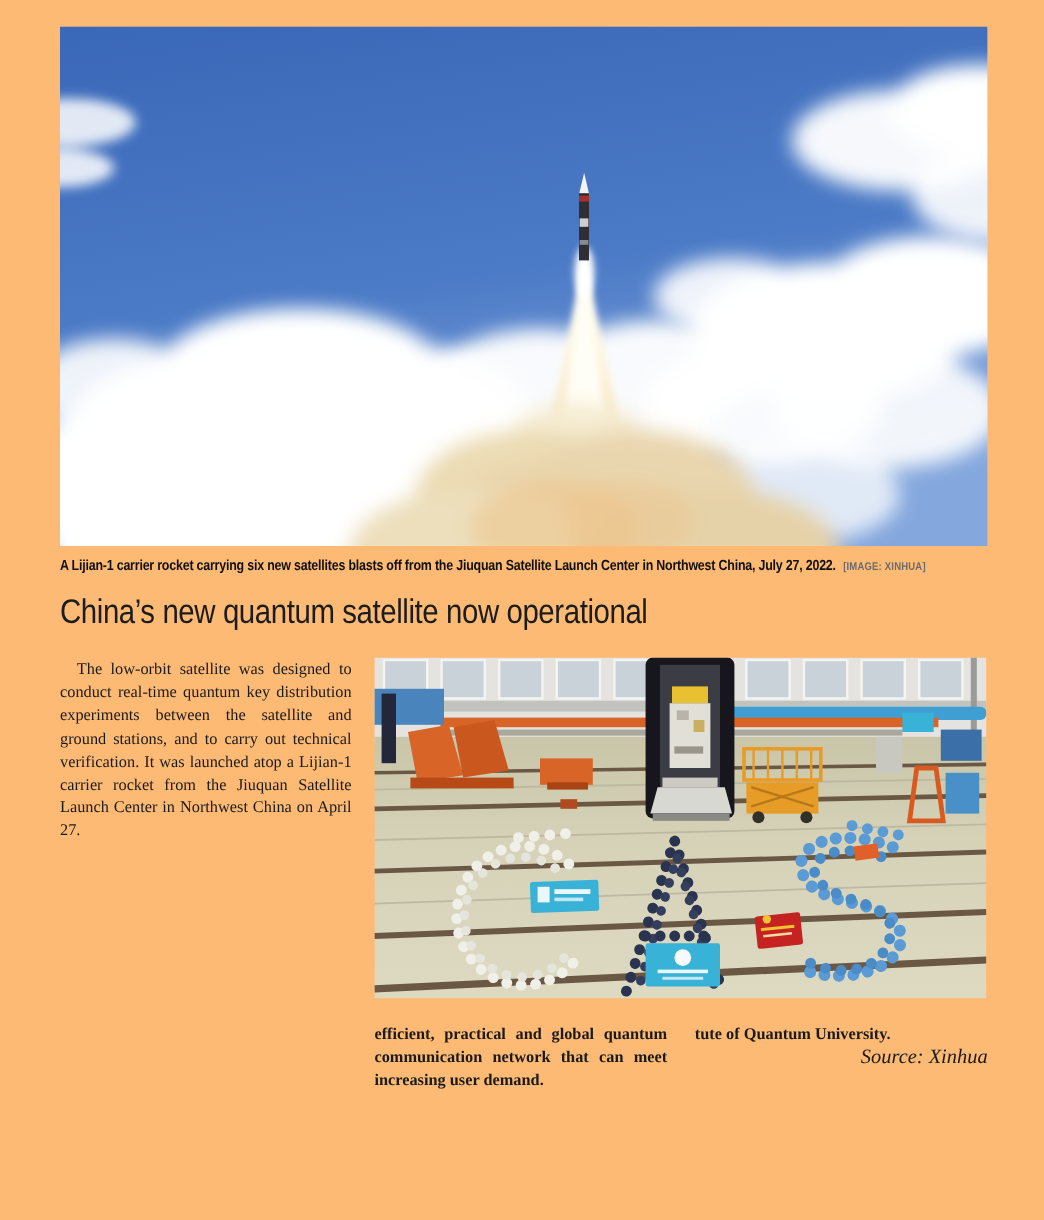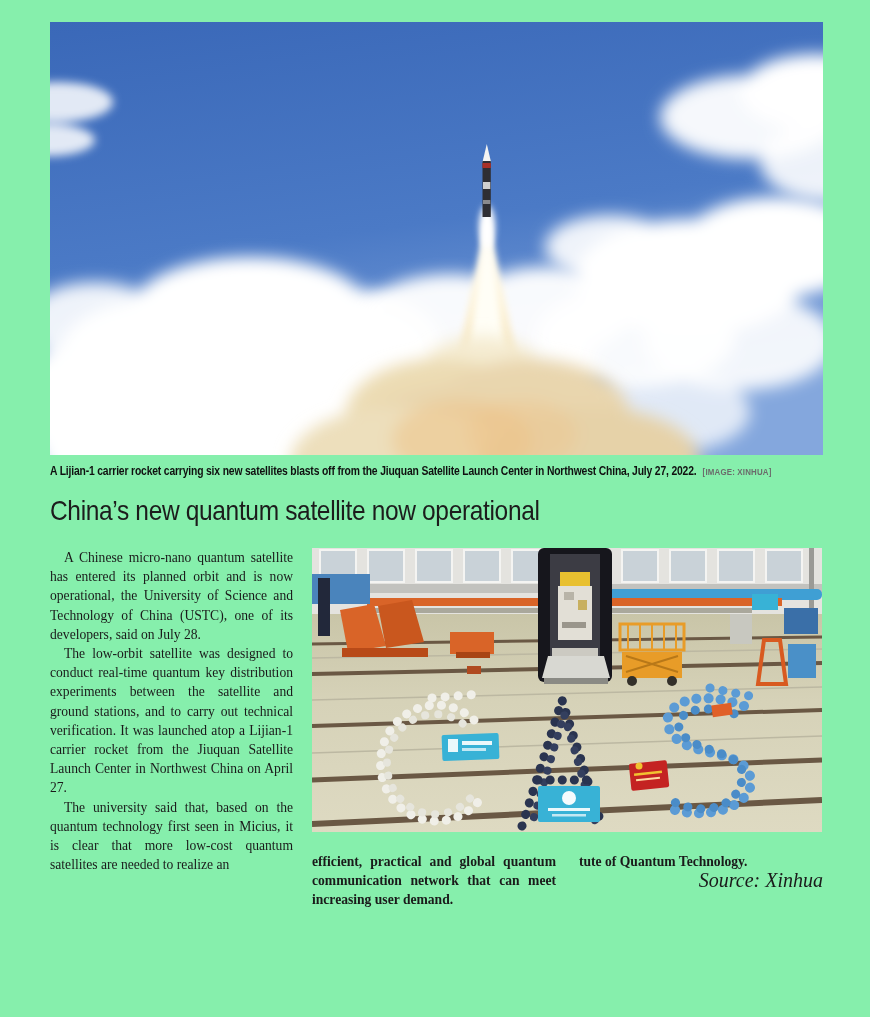--- a/index.html
+++ b/index.html
@@ -1,17 +1,17 @@
 <!DOCTYPE html>
 <html><head>
 <meta charset="utf-8">
 <style>
   html,body{margin:0;padding:0;background:#ffffff;}
   .page{
-    position:relative;width:870px;height:1017px;background:#86efac;
+    position:relative;width:870px;height:1017px;background:#fdba74;
     overflow:hidden;font-family:"Liberation Serif",serif;color:#1a1a1a;
   }
   .top-photo{position:absolute;left:50px;top:22px;width:773px;height:433px;}
   .top-photo svg,.hall-photo svg{display:block;width:100%;height:100%;}
   .caption-line{
     position:absolute;left:50px;top:464px;width:790px;white-space:nowrap;
     transform:scaleX(0.85);transform-origin:left center;
     font-family:"Liberation Sans",sans-serif;font-weight:bold;
     font-size:12.2px;color:#101010;letter-spacing:-0.2px;
   }
@@ -32,21 +32,21 @@
   .col{font-size:13.6px;line-height:19.2px;text-align:justify;}
   .col p{margin:0;text-indent:14px;}
   .col p.noindent{text-indent:0;font-weight:bold;}
   .col1{width:243px;flex:0 0 243px;}
   .right-pane{width:511px;flex:0 0 511px;}
   .hall-photo{width:510px;height:284px;margin-top:5px;}
   .cols23{display:flex;gap:23px;margin-top:20px;}
   .col2,.col3{width:244px;flex:0 0 244px;}
   .source-line{
     margin-top:19px;text-align:right;font-style:italic;text-indent:0;
-    font-size:20px;
+    font-size:17px;
   }
 </style>
 </head>
 <body>
 
 <div class="page">
 
   <figure class="top-photo" style="margin:0">
     <svg viewBox="0 0 773 433" preserveAspectRatio="none">
       <defs>
@@ -141,23 +141,21 @@
   <div class="caption-line">
     <span>A Lijian-1 carrier rocket carrying six new satellites blasts off from the Jiuquan Satellite Launch Center in Northwest China, July 27, 2022.</span>
     <span class="caption-credit">[IMAGE: XINHUA]</span>
   </div>
 
   <h1 class="headline">China’s new quantum satellite now operational</h1>
 
   <div class="article">
 
     <div class="col col1">
-      <p>A Chinese micro-nano quantum satellite has entered its planned orbit and is now operational, the University of Science and Technology of China (USTC), one of its developers, said on July 28.</p>
       <p>The low-orbit satellite was designed to conduct real-time quantum key distribution experiments between the satellite and ground stations, and to carry out technical verification. It was launched atop a Lijian-1 carrier rocket from the Jiuquan Satellite Launch Center in Northwest China on April 27.</p>
-      <p>The university said that, based on the quantum technology first seen in Micius, it is clear that more low-cost quantum satellites are needed to realize an</p>
     </div>
 
     <div class="right-pane">
 
       <figure class="hall-photo" style="margin:0">
         <svg viewBox="0 0 510 284" preserveAspectRatio="none">
           <defs>
             <linearGradient id="floorg" x1="0" y1="0" x2="0" y2="1">
               <stop offset="0" stop-color="#c9c5a8"></stop>
               <stop offset="0.4" stop-color="#d6d2b8"></stop>
@@ -284,21 +282,21 @@
           </g>
           <rect x="400" y="156" width="20" height="12" fill="#e06028" transform="rotate(-8 410 162)"></rect>
         </svg>
       </figure>
 
       <div class="cols23">
         <div class="col col2">
           <p class="noindent">efficient, practical and global quantum communication network that can meet increasing user demand.</p>
         </div>
         <div class="col col3">
-          <p class="noindent">tute of Quantum Technology.</p>
+          <p class="noindent">tute of Quantum University.</p>
           <p class="source-line">Source: Xinhua</p>
         </div>
       </div>
 
     </div>
   </div>
 
 </div>
 
 </body></html>

